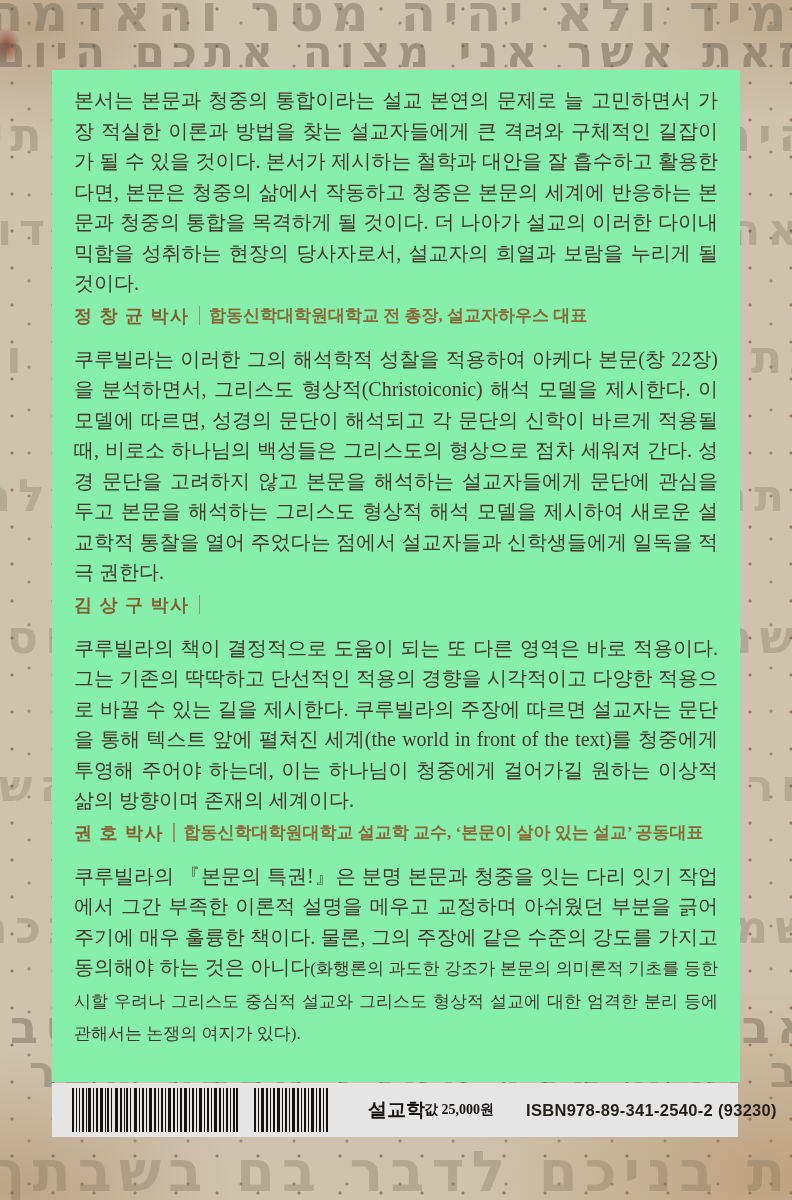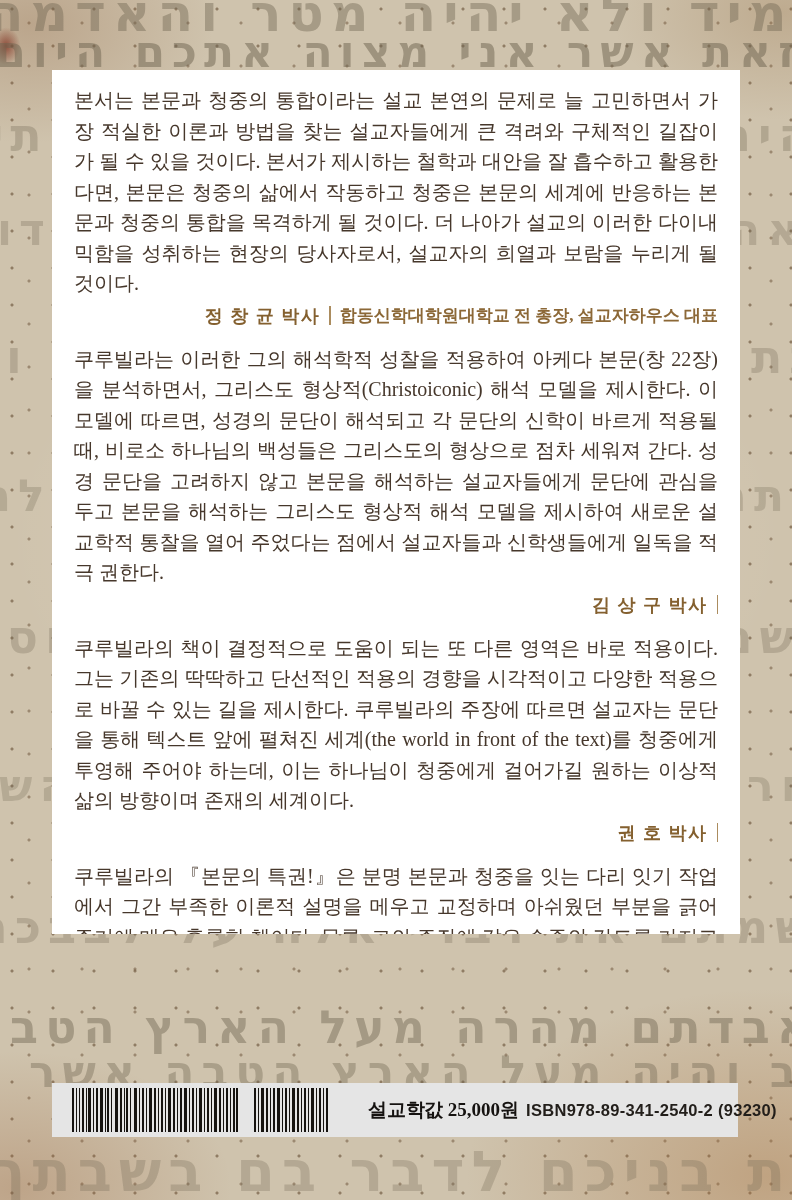--- a/index.html
+++ b/index.html
@@ -30,44 +30,44 @@
   .r5 {top:330px;font-size:46px;opacity:.28;}
   .r6 {top:470px;font-size:44px;opacity:.26;}
   .r7 {top:610px;font-size:46px;opacity:.28;}
   .r8 {top:760px;font-size:44px;opacity:.26;}
   .r9 {top:900px;font-size:46px;opacity:.28;}
   .r10{top:1000px;font-size:46px;opacity:.44;}
   .r11{top:1046px;font-size:44px;opacity:.38;}
   .r12{top:1138px;font-size:56px;opacity:.28;}
 
   .panel{
-    position:absolute;left:52px;top:70px;width:688px;height:864px;
-    background:#ffffff;box-sizing:border-box;padding:15px 22px 0;overflow:hidden;
+    position:absolute;left:52px;top:70px;width:688px;height:1012px;
+    background:#86efac;box-sizing:border-box;padding:15px 22px 0;overflow:hidden;
   }
   .endo{
     margin:0;font-size:20px;line-height:30.5px;color:#46372b;
     text-align:justify;word-break:break-all;
   }
   .endo .small{font-size:17px;}
   .attr{
-    display:flex;justify-content:flex-end;align-items:center;gap:9px;
+    display:flex;justify-content:flex-start;align-items:center;gap:9px;
     margin:2px 0 13px;color:#8c6837;font-size:17px;line-height:30px;white-space:nowrap;
   }
   .attr .name{font-weight:bold;font-size:18px;letter-spacing:1.5px;color:#84602f;}
   .attr .sep{width:1.5px;height:19px;background:#ab8c5e;flex:0 0 auto;}
   .attr .aff{font-weight:700;}
 
   .footer{
     position:absolute;left:52px;top:1083px;width:686px;height:54px;background:#e5e5e5;
   }
   .barcode{position:absolute;left:20px;top:5px;}
   .cat{position:absolute;left:316px;top:50%;transform:translateY(-50%);
        font-weight:bold;font-size:19px;color:#151210;}
   .price{position:absolute;left:372px;top:50%;transform:translateY(-50%);
-       font-weight:bold;font-size:19px;color:#151210;}
+       font-weight:bold;font-size:14px;color:#151210;}
   .isbn{position:absolute;left:474px;top:50%;transform:translateY(-50%);
        font-family:"Liberation Sans","DejaVu Sans",sans-serif;font-weight:bold;
        font-size:16.5px;color:#221e1a;letter-spacing:.3px;display:flex;white-space:nowrap;}
 </style>
 </head>
 <body>
 
 <div>
   <div class="hebrew-line r1">שמיד ולא יהיה מטר והאדמה לא תתן את יבולה</div>
   <div class="hebrew-line r2">הזאת אשר אני מצוה אתכם היום שמע ישנת</div>
@@ -95,20 +95,21 @@
   <p class="endo">쿠루빌라는 이러한 그의 해석학적 성찰을 적용하여 아케다 본문(창 22장)을 분석하면서, 그리스도 형상적(Christoiconic) 해석 모델을 제시한다. 이 모델에 따르면, 성경의 문단이 해석되고 각 문단의 신학이 바르게 적용될 때, 비로소 하나님의 백성들은 그리스도의 형상으로 점차 세워져 간다. 성경 문단을 고려하지 않고 본문을 해석하는 설교자들에게 문단에 관심을 두고 본문을 해석하는 그리스도 형상적 해석 모델을 제시하여 새로운 설교학적 통찰을 열어 주었다는 점에서 설교자들과 신학생들에게 일독을 적극 권한다.</p>
   <div class="attr">
     <span class="name">김 상 구 박사</span>
     <span class="sep"></span>
   </div>
 
   <p class="endo">쿠루빌라의 책이 결정적으로 도움이 되는 또 다른 영역은 바로 적용이다. 그는 기존의 딱딱하고 단선적인 적용의 경향을 시각적이고 다양한 적용으로 바꿀 수 있는 길을 제시한다. 쿠루빌라의 주장에 따르면 설교자는 문단을 통해 텍스트 앞에 펼쳐진 세계(the world in front of the text)를 청중에게 투영해 주어야 하는데, 이는 하나님이 청중에게 걸어가길 원하는 이상적 삶의 방향이며 존재의 세계이다.</p>
   <div class="attr">
     <span class="name">권 호 박사</span>
     <span class="sep"></span>
+    <span class="aff">합동신학대학원대학교 설교학 교수, ‘본문이 살아 있는 설교’ 공동대표</span>
   </div>
 
   <p class="endo">
     <span>쿠루빌라의 『본문의 특권!』은 분명 본문과 청중을 잇는 다리 잇기 작업에서 그간 부족한 이론적 설명을 메우고 교정하며 아쉬웠던 부분을 긁어 주기에 매우 훌륭한 책이다. 물론, 그의 주장에 같은 수준의 강도를 가지고 동의해야 하는 것은 아니다</span><span class="small">(화행론의 과도한 강조가 본문의 의미론적 기초를 등한시할 우려나 그리스도 중심적 설교와 그리스도 형상적 설교에 대한 엄격한 분리 등에 관해서는 논쟁의 여지가 있다).</span>
   </p>
 
 </div>
 
 <div class="footer">
   <svg class="barcode" width="256" height="44" viewBox="0 0 256 44" fill="#161310" xmlns="http://www.w3.org/2000/svg">

